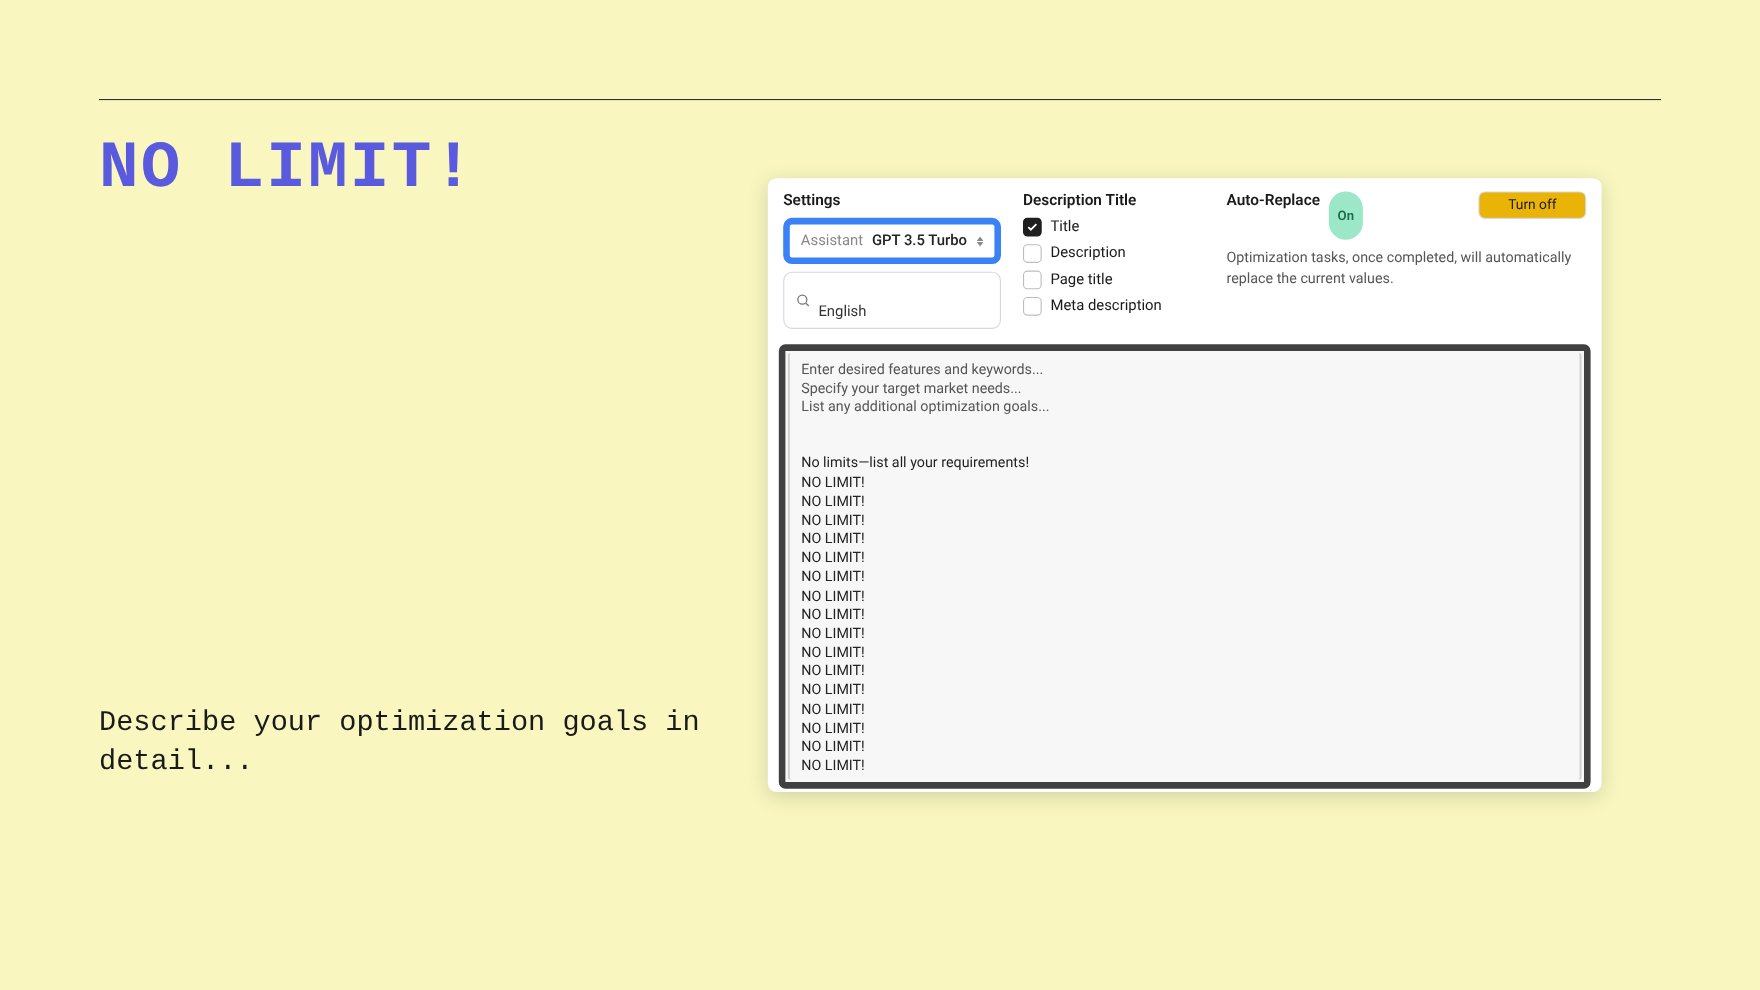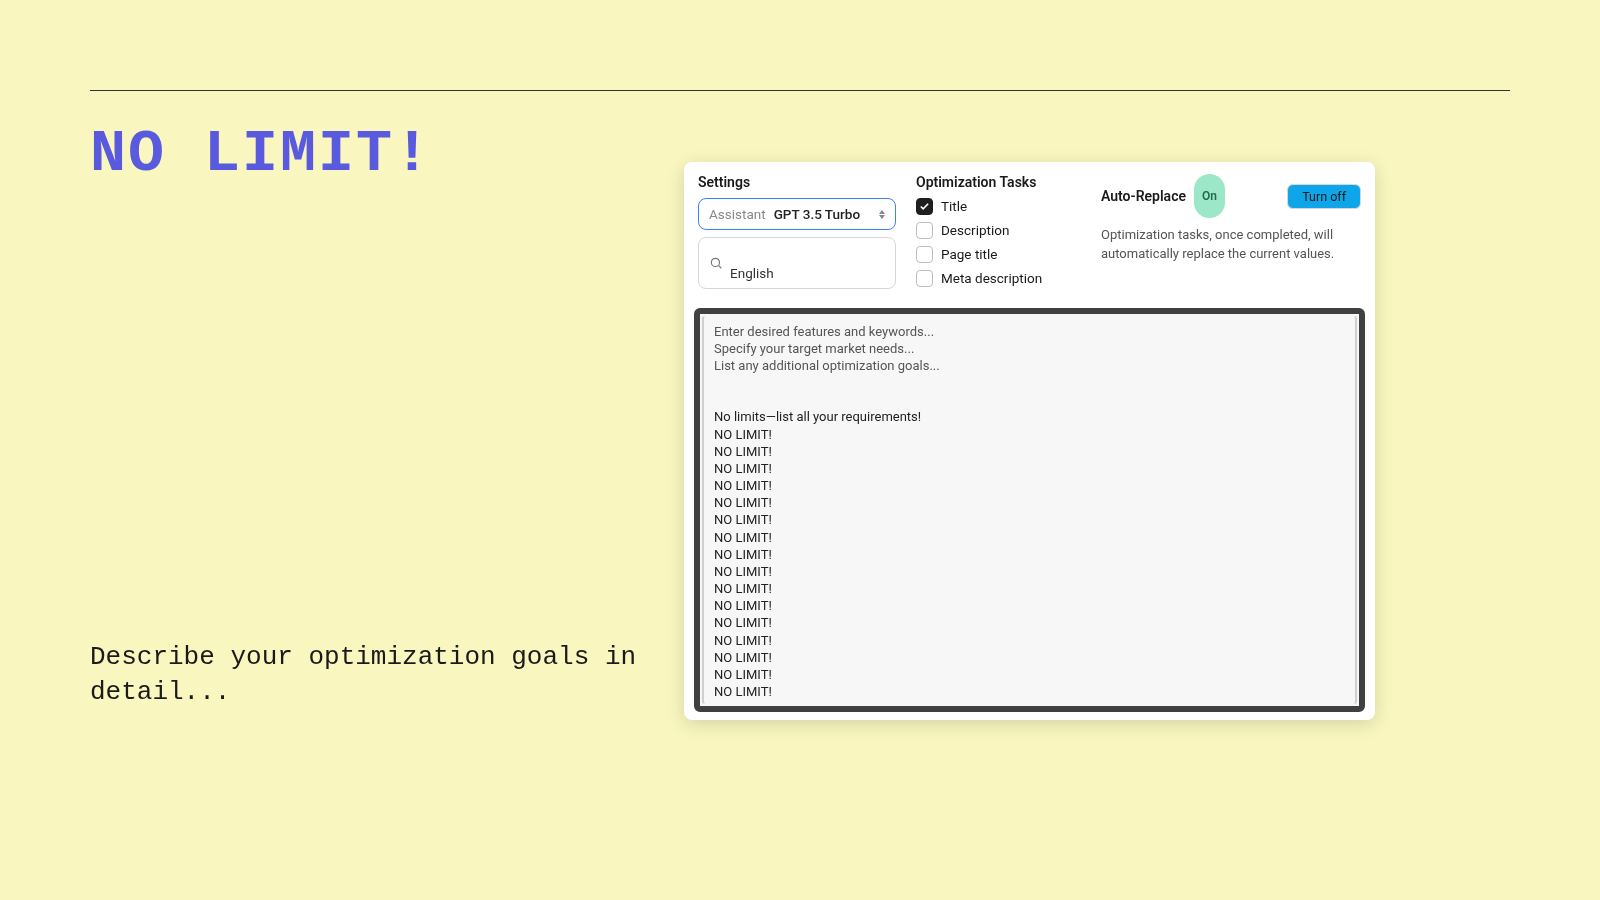--- a/index.html
+++ b/index.html
@@ -32,23 +32,23 @@
     left: 90px;
     top: 640px;
     width: 560px;
     font-family: "Courier New", Courier, monospace;
     font-size: 26px;
     color: #1a1a1a;
     line-height: 1.35;
   }
   .app {
     position: absolute;
-    left: 684px;
+    left: 698px;
     top: 162px;
-    width: 691px;
+    width: 758px;
     height: 558px;
     background: #fff;
     border-radius: 8px;
     box-shadow: 0 4px 18px rgba(0,0,0,0.15);
     overflow: hidden;
     font-size: 13.5px;
     color: #1a1a1a;
   }
   .app-top {
     display: flex;
@@ -60,21 +60,21 @@
   .col-auto { flex: 1; }
   .section-title {
     font-weight: 600;
     font-size: 14px;
     margin-bottom: 8px;
   }
   .select-box {
     display: flex;
     align-items: center;
     justify-content: space-between;
-    border: 1px solid #3b82f6;
+    border: 6px solid #3b82f6;
     border-radius: 8px;
     padding: 7px 10px;
     margin-bottom: 7px;
     background: #fff;
     cursor: pointer;
     font-size: 13.5px;
   }
   .select-label { color: #888; margin-right: 4px; }
   .select-value { color: #222; font-weight: 500; }
   .select-text { display: flex; align-items: baseline; gap: 4px; }
@@ -121,39 +121,39 @@
     flex-shrink: 0;
   }
   .cb.checked {
     background: #1f1f1f;
     border-color: #1f1f1f;
   }
   .cb.checked svg { display: block; }
   .cb svg { display: none; }
   .auto-header {
     display: flex;
-    align-items: center;
+    align-items: flex-start;
     gap: 8px;
     margin-bottom: 8px;
     flex-wrap: wrap;
   }
   .auto-title { font-weight: 600; font-size: 14px; }
   .badge {
     background: #9ce7c7;
     color: #1b6b46;
     font-size: 12px;
     font-weight: 600;
     padding: 15px 8px;
     border-radius: 999px;
   }
   .turn-off-btn {
     border: 1px solid #d7d7d7;
-    background: #0ea5e9;
+    background: #eab308;
     font-size: 12.5px;
-    padding: 4px 14px;
+    padding: 4px 26px;
     border-radius: 6px;
     cursor: pointer;
     margin-left: auto;
     font-family: inherit;
     color: #1a1a1a;
   }
   .auto-desc {
     font-size: 13px;
     color: #555;
     line-height: 1.45;
@@ -211,21 +211,21 @@
       <div class="search-box">
         <svg width="14" height="14" viewBox="0 0 24 24" fill="none" stroke="#777" stroke-width="2">
           <circle cx="11" cy="11" r="7"></circle>
           <line x1="21" y1="21" x2="16.5" y2="16.5"></line>
         </svg>
         <span class="val">English</span>
       </div>
     </div>
 
     <div class="col-tasks">
-      <div class="section-title">Optimization Tasks</div>
+      <div class="section-title">Description Title</div>
       <div id="tasks-list">
           <div class="check-row">
             <span class="cb checked">
               <svg width="11" height="11" viewBox="0 0 24 24" fill="none" stroke="#fff" stroke-width="3.5">
                 <polyline points="20 6 9 17 4 12"></polyline>
               </svg>
             </span>
             <span>Title</span>
           </div>
           <div class="check-row">

